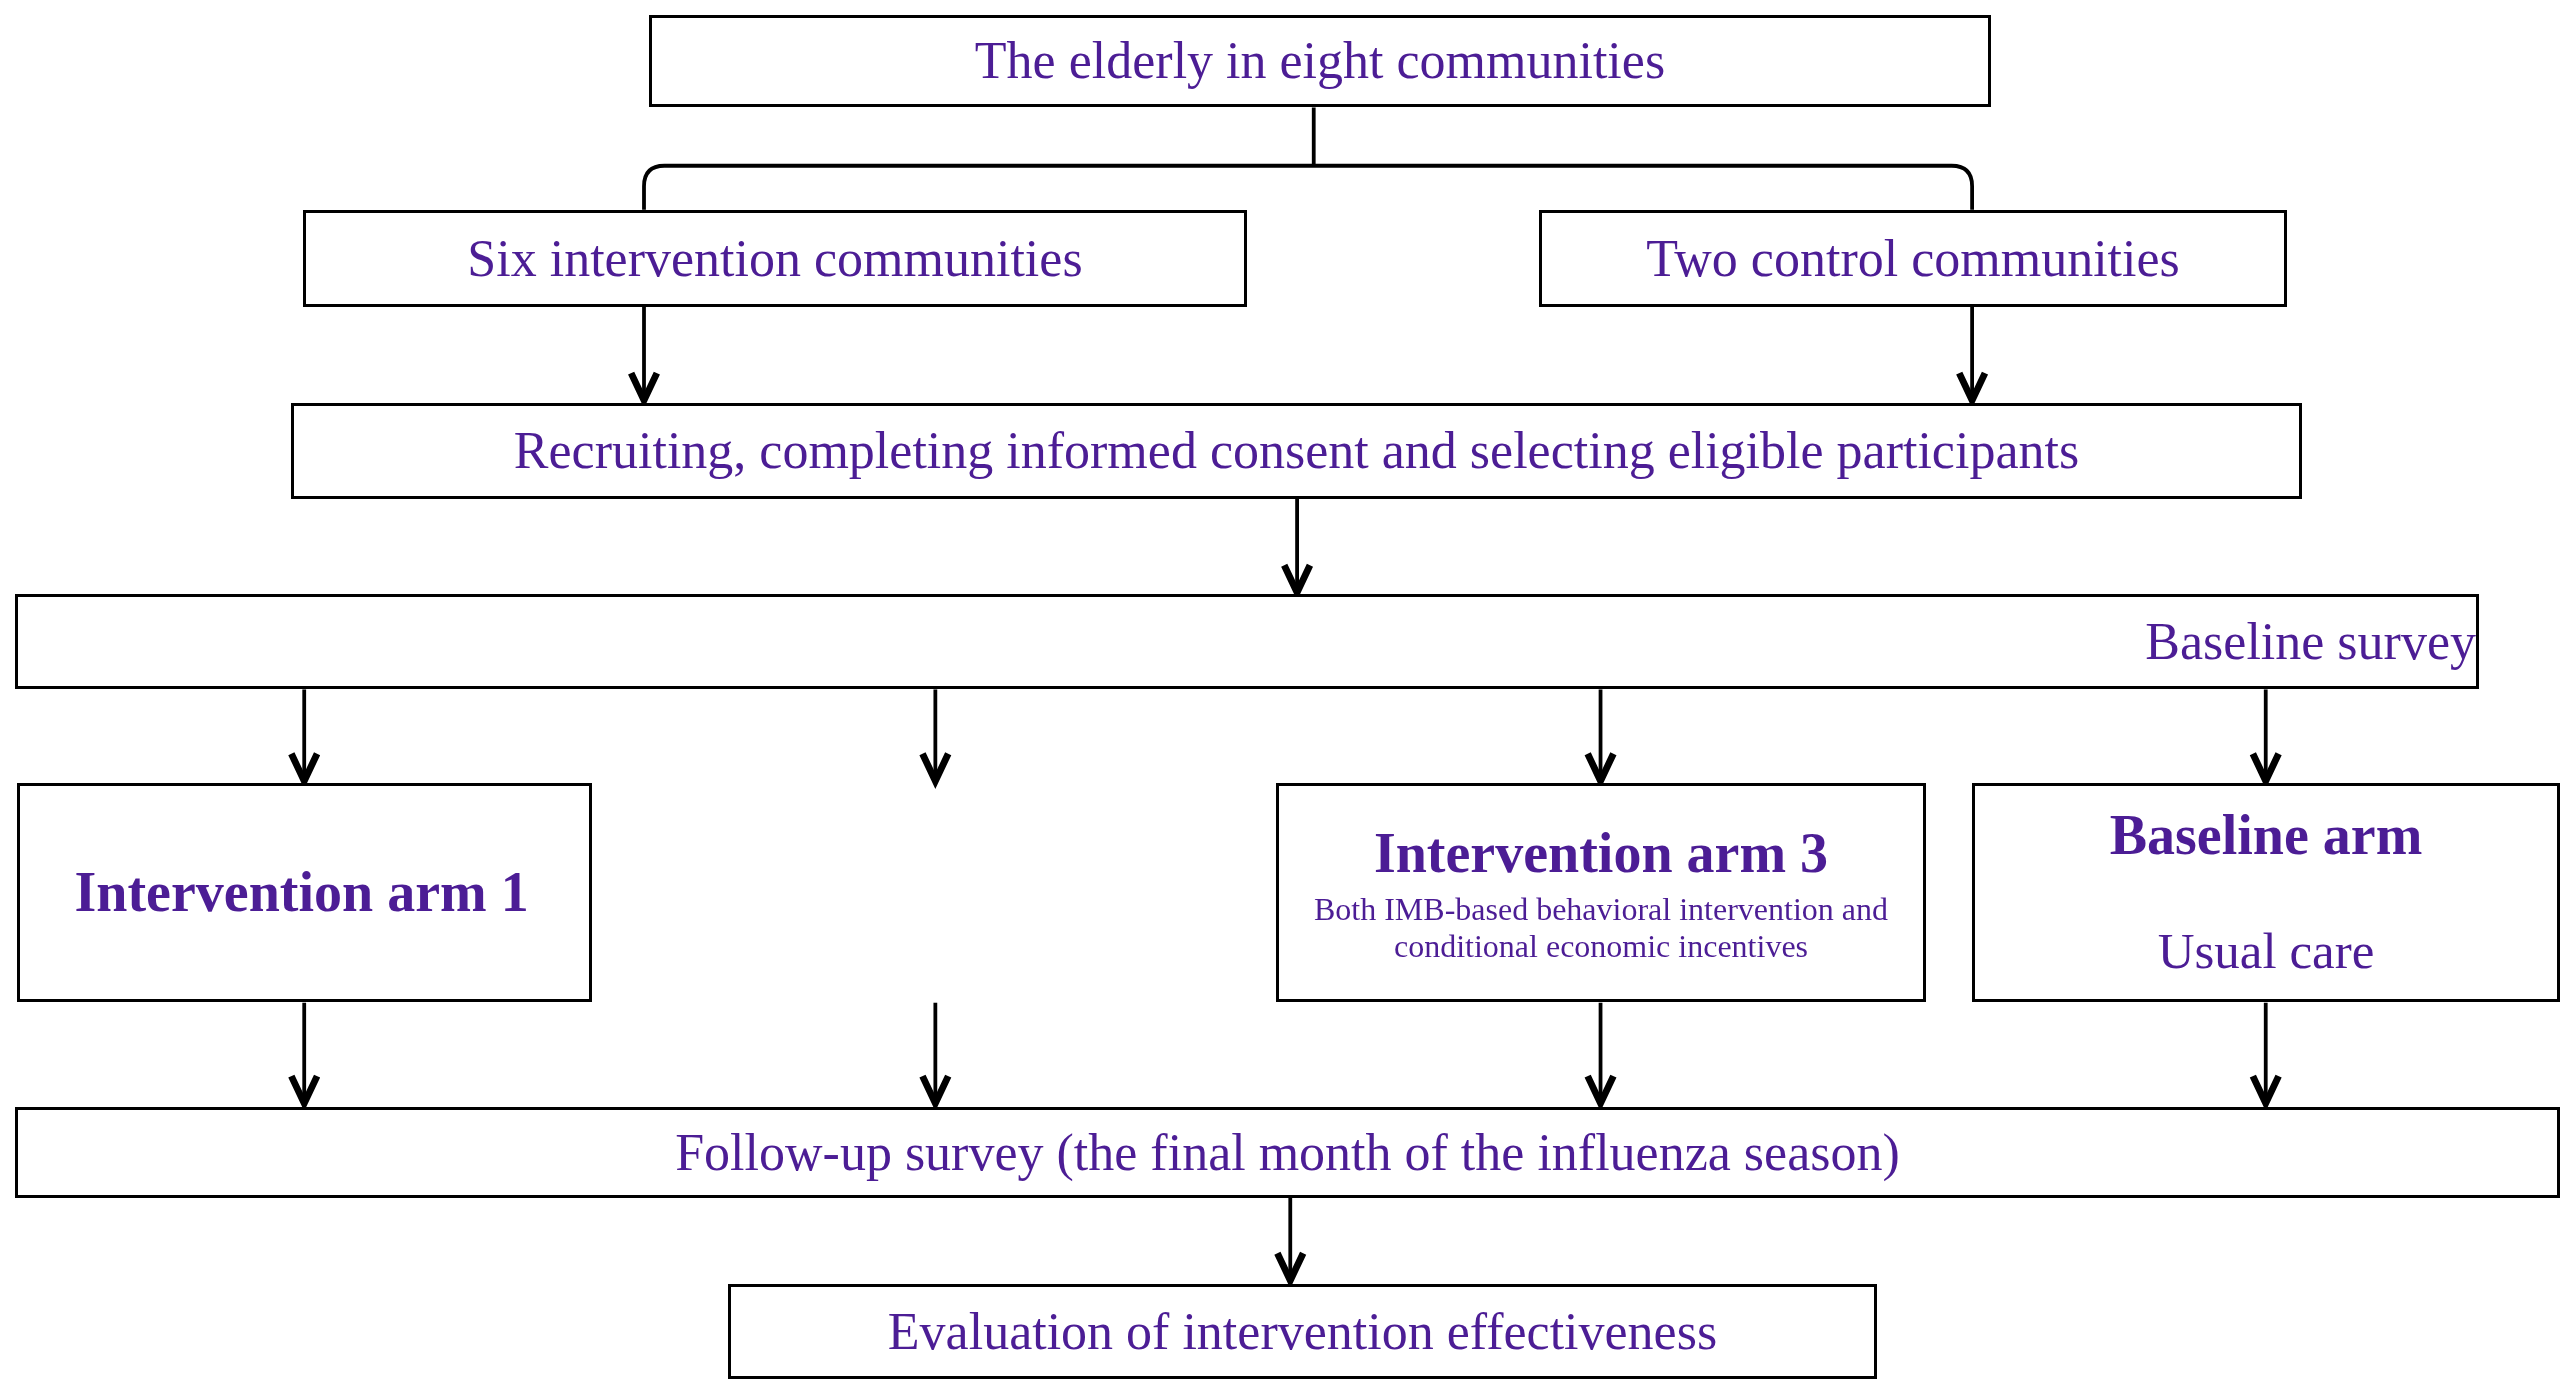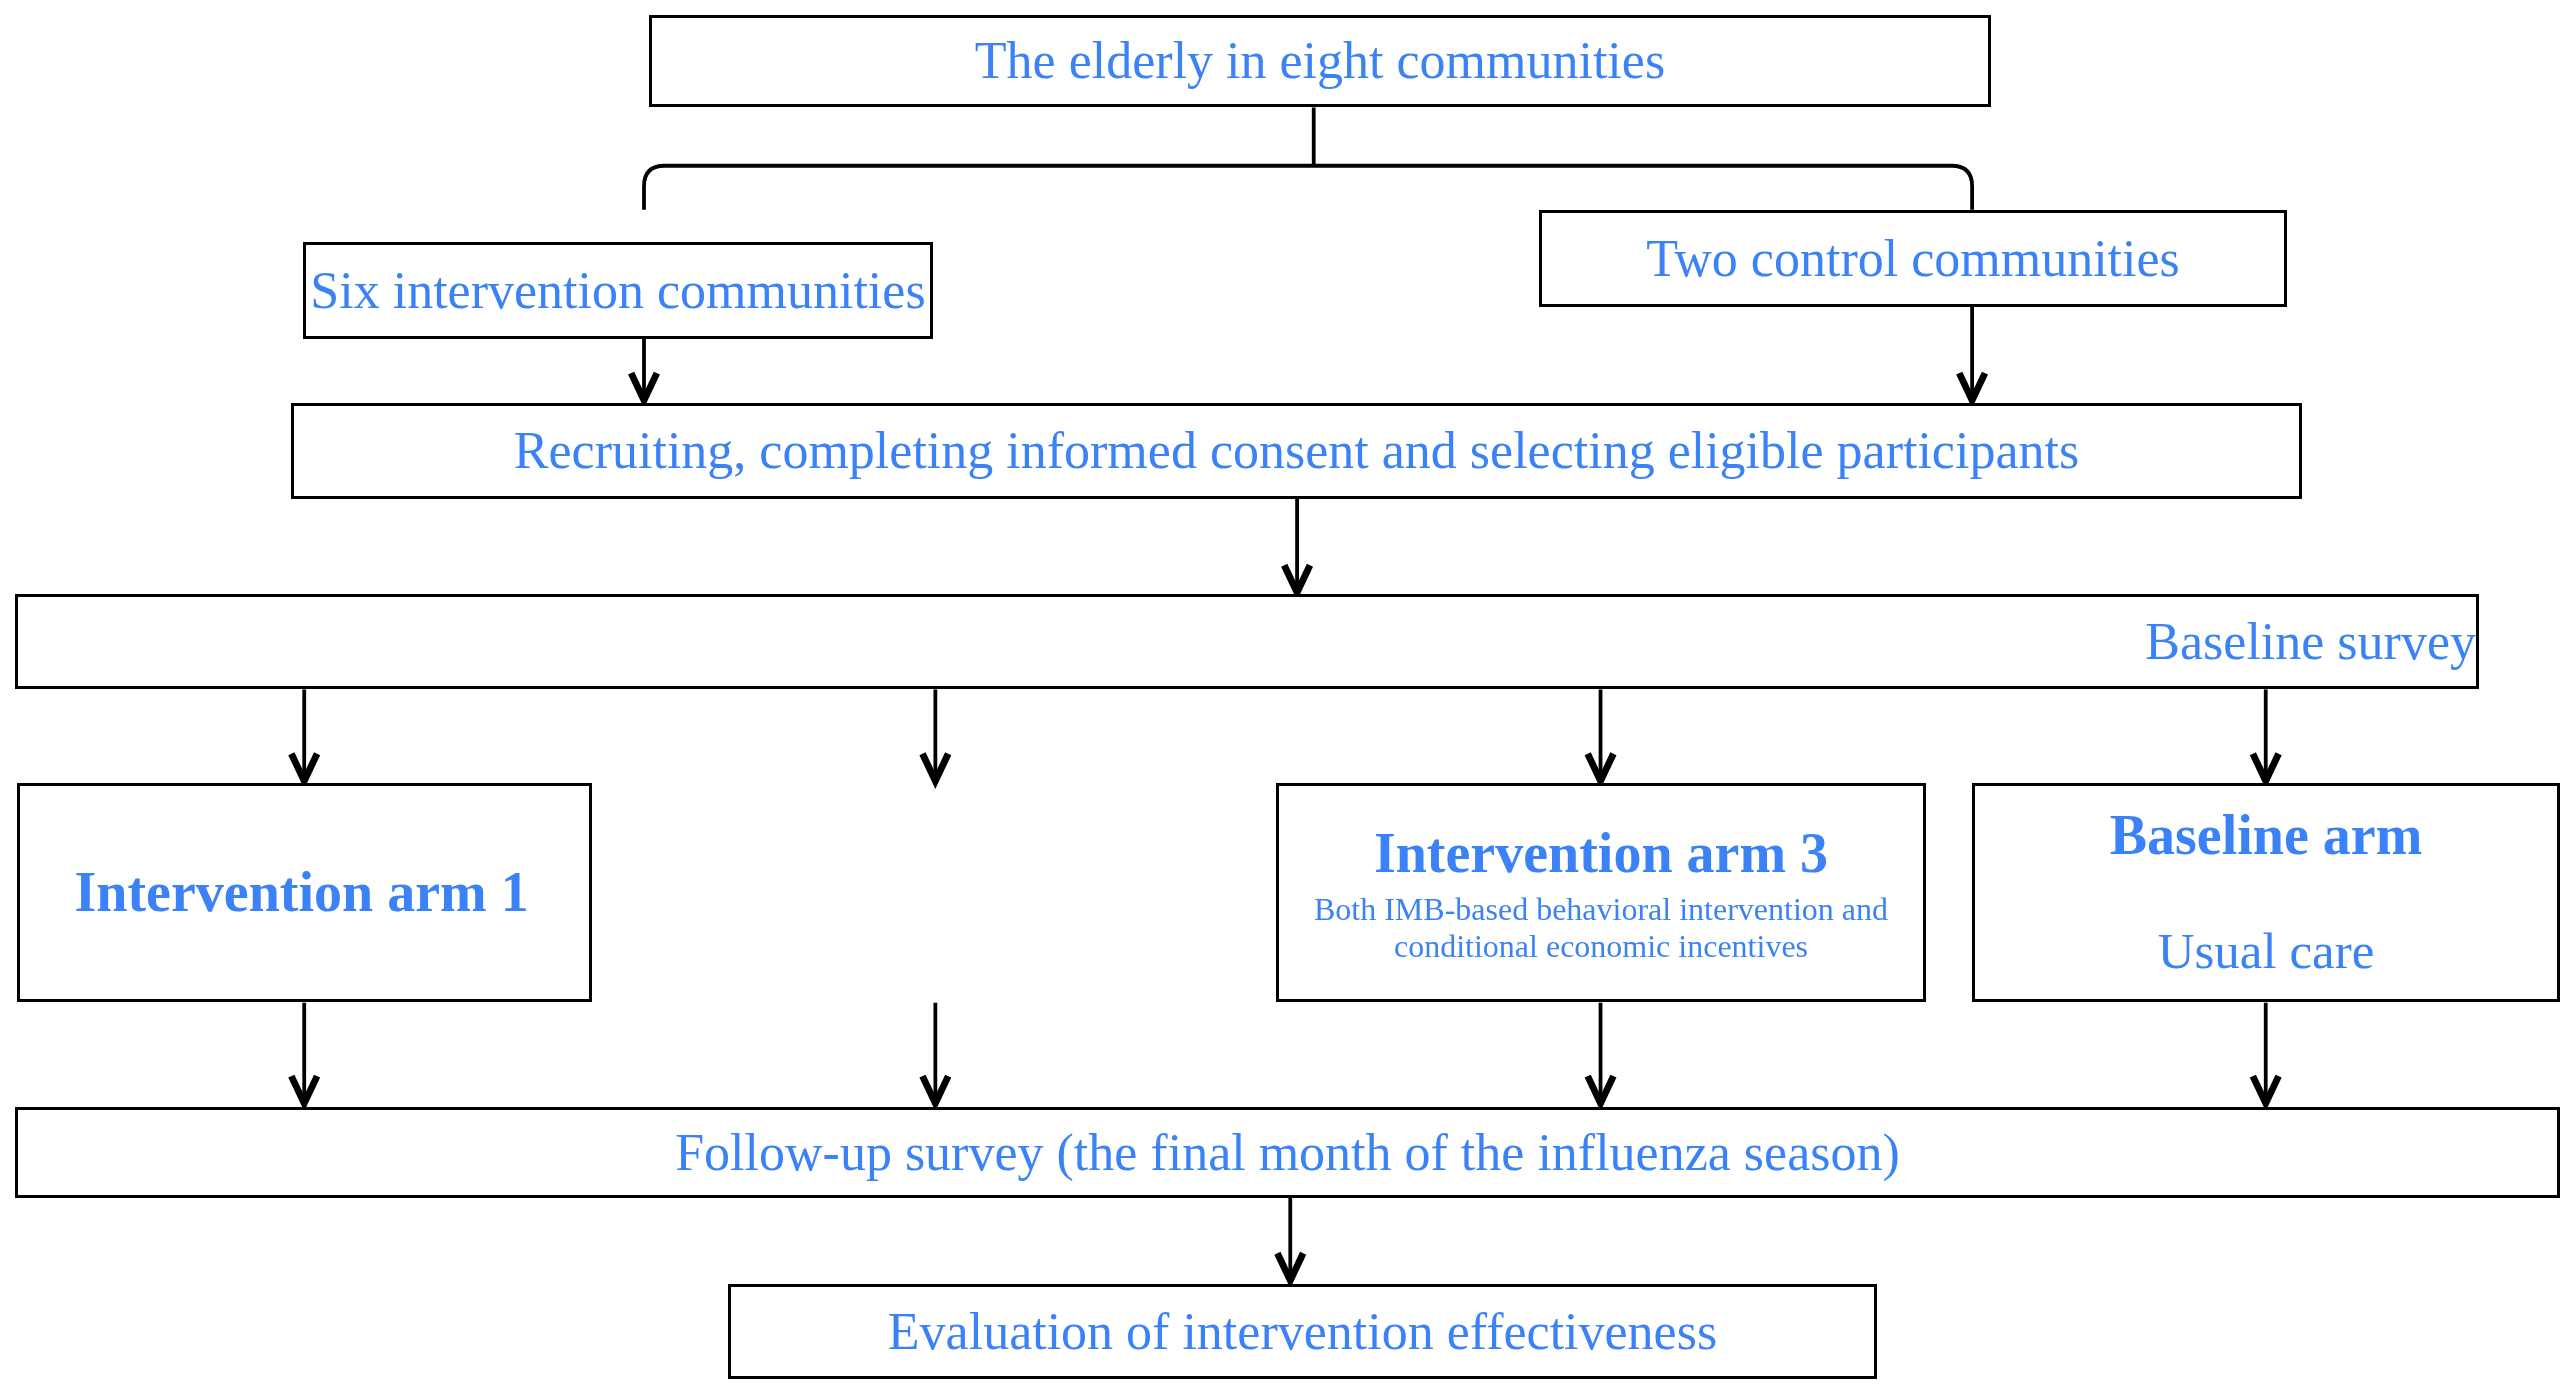--- a/index.html
+++ b/index.html
@@ -6,21 +6,21 @@
     margin: 0;
     padding: 0;
     background: #ffffff;
   }
   #canvas {
     position: relative;
     width: 2576px;
     height: 1394px;
     background: #ffffff;
     font-family: "Liberation Serif", "DejaVu Serif", serif;
-    color: #3b82f6;
+    color: #4c1d95;
     overflow: hidden;
   }
   #connectors {
     position: absolute;
     left: 0; top: 0;
     width: 2576px;
     height: 1394px;
   }
   .box {
     position: absolute;
@@ -104,21 +104,21 @@
     <path class="head" d="M2977 1422 L2994 1458 L3011 1422"></path>
 
     <path class="shaft" d="M1705 1583 V1688"></path>
     <path class="head" d="M1688 1656 L1705 1692 L1722 1656"></path>
   </svg>
 
   <div class="box std" style="left:649px; top:15px; width:1342px; height:92px;">
     <span>The elderly in eight communities</span>
   </div>
 
-  <div class="box std" style="left:303px; top:210px; width:630px; height:97px;margin-top:32px;">
+  <div class="box std" style="left:303px; top:210px; width:944px; height:97px;">
     <span>Six intervention communities</span>
   </div>
 
   <div class="box std" style="left:1539px; top:210px; width:748px; height:97px;">
     <span>Two control communities</span>
   </div>
 
   <div class="box std" style="left:291px; top:403px; width:2011px; height:96px;">
     <span>Recruiting, completing informed consent and selecting eligible participants</span>
   </div>

